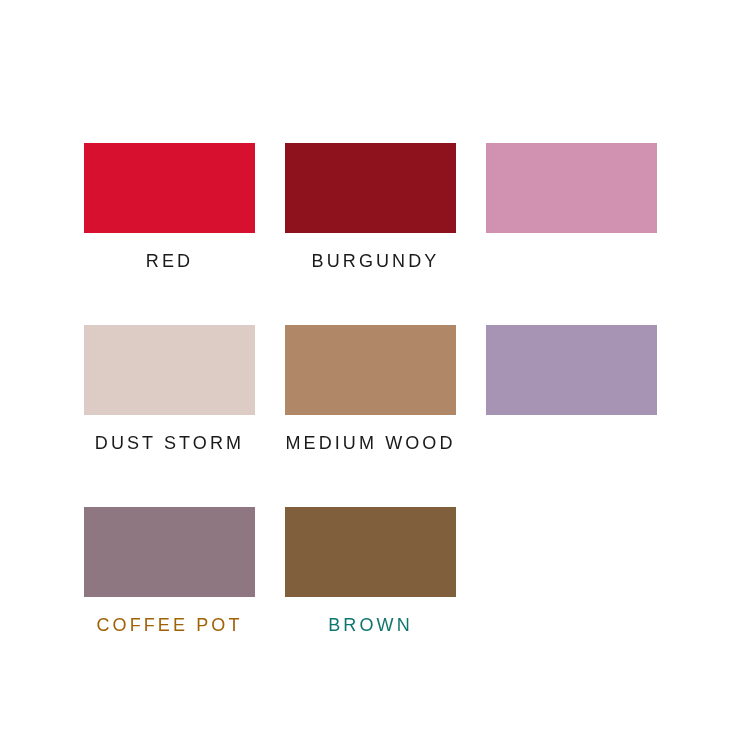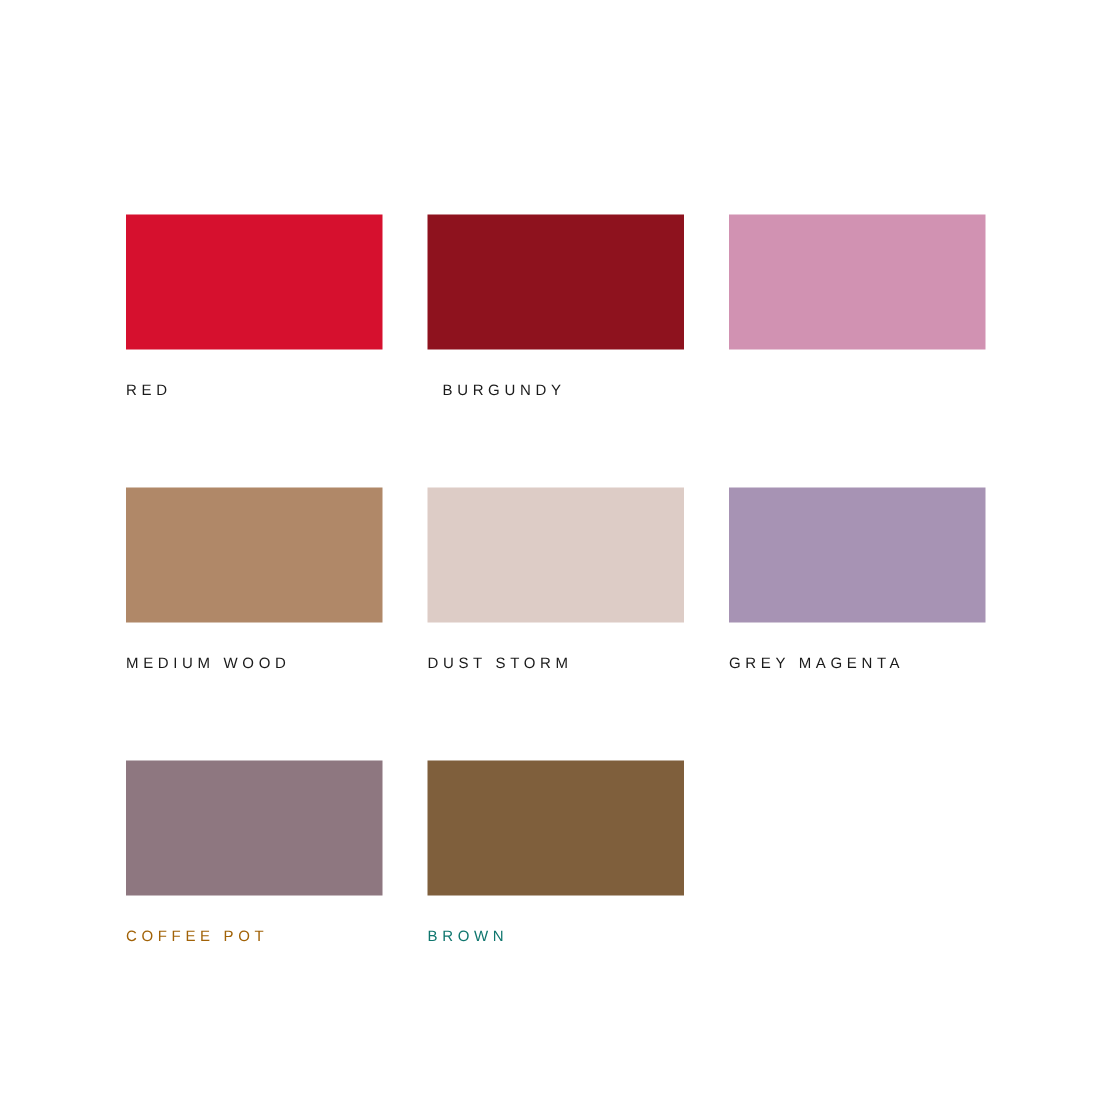--- a/index.html
+++ b/index.html
@@ -39,27 +39,28 @@
   .chip {
     width: 171px;
     height: 90px;
     display: block;
   }
 
   .chip-label {
     display: block;
     margin-top: 21px;
     font-family: "Liberation Sans", sans-serif;
-    font-size: 10px;
+    font-size: 18px;
     line-height: 14px;
     letter-spacing: 3.1px;
     color: #1a1a1a;
     text-transform: uppercase;
     white-space: nowrap;
     font-weight: 400;
+    text-align: center;
   }
 </style>
 </head>
 <body style="background: rgb(255, 255, 255);">
 
 <div id="palette-board" style="background: rgb(255, 255, 255);">
   <div class="grid">
 
     <div class="swatch-cell">
       <span class="chip" style="background: rgb(214, 16, 46);"></span>
@@ -69,33 +70,32 @@
     <div class="swatch-cell">
       <span class="chip" style="background: rgb(142, 18, 30);"></span>
       <span class="chip-label" style="color: rgb(26, 26, 26); margin-left: 10px;">BURGUNDY</span>
     </div>
 
     <div class="swatch-cell">
       <span class="chip" style="background: rgb(209, 146, 178);"></span>
     </div>
 
     <div class="swatch-cell">
-      <span class="chip" style="background: rgb(176, 136, 104);"></span>
-      <span class="chip-label" style="color: rgb(26, 26, 26);">MEDIUM WOOD</span>
+      <span class="chip" style="background: rgb(221, 204, 198);"></span>
+      <span class="chip-label" style="color: rgb(26, 26, 26);">DUST STORM</span>
     </div>
 
     <div class="swatch-cell">
-      <span class="chip" style="background: rgb(221, 204, 198);"></span>
-      <span class="chip-label" style="color: rgb(26, 26, 26);">DUST STORM</span>
+      <span class="chip" style="background: rgb(176, 136, 104);"></span>
+      <span class="chip-label" style="color: rgb(26, 26, 26);">MEDIUM WOOD</span>
     </div>
 
 
     <div class="swatch-cell">
       <span class="chip" style="background: rgb(167, 147, 180);"></span>
-      <span class="chip-label" style="color: rgb(26, 26, 26);">GREY MAGENTA</span>
     </div>
 
     <div class="swatch-cell">
       <span class="chip" style="background: rgb(142, 119, 128);"></span>
       <span class="chip-label" style="color: #a16207;">COFFEE POT</span>
     </div>
 
     <div class="swatch-cell">
       <span class="chip" style="background: rgb(127, 95, 60);"></span>
       <span class="chip-label" style="color: #0f766e;">BROWN</span>

